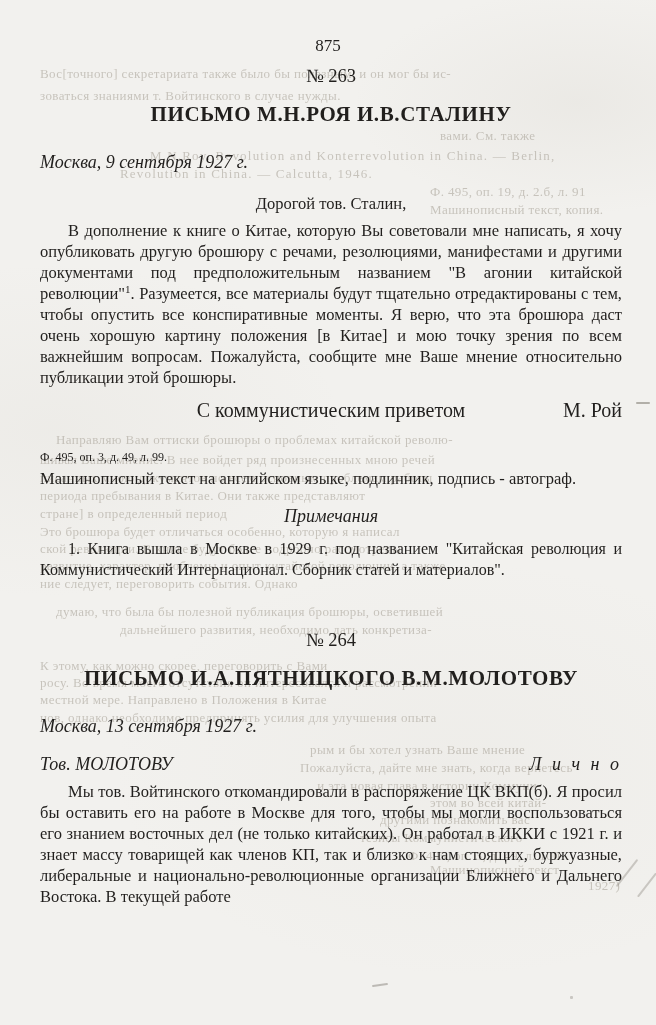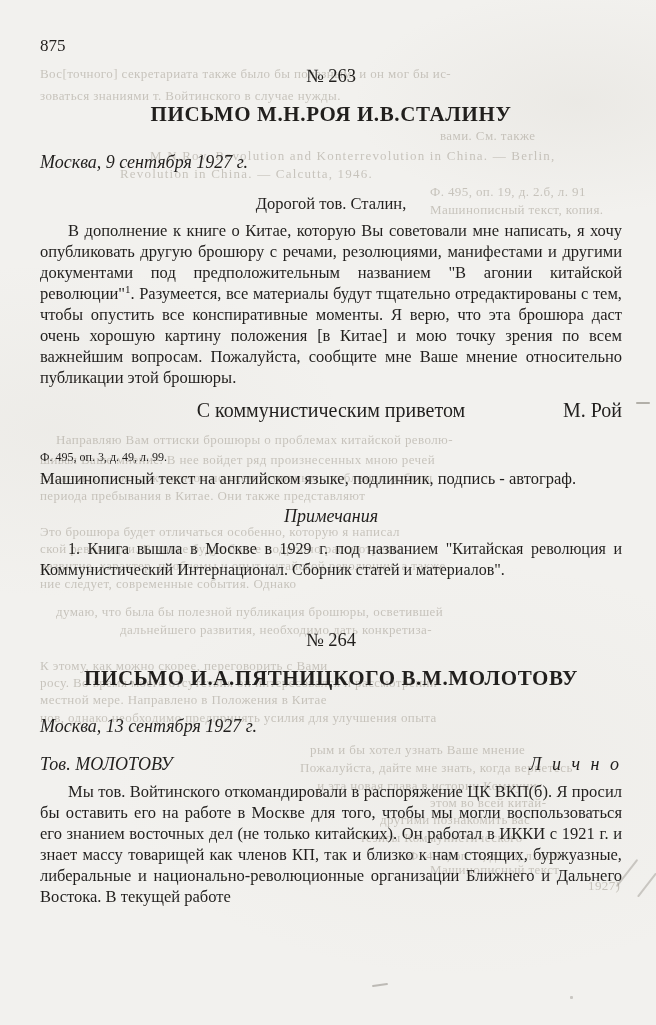--- a/index.html
+++ b/index.html
@@ -24,21 +24,21 @@
     font-size:13px;
     color:#a49e93;
     opacity:.55;
     filter:blur(.7px);
     letter-spacing:.4px;
   }
   .artifact{position:absolute;background:#7d786f;border-radius:1px;}
   
   .content{position:absolute;inset:0;z-index:2;padding:0 34px 0 40px;box-sizing:border-box;}
   .page-number{
-    text-align:left;
+    text-align:center;
     padding-top:36px;
     padding-right:6px;
     font-size:17px;
   }
   .doc-number{
     text-align:center;
     font-size:18.5px;
     margin:10px 0 0 0;
   }
   .doc-title{
@@ -119,24 +119,25 @@
       <div class="bleed-line" style="top: 88px; left: 40px;">зоваться знаниями т. Войтинского в случае нужды.</div>
       <div class="bleed-line" style="top: 128px; left: 440px;">вами. См. также</div>
       <div class="bleed-line latin" style="top: 148px; left: 150px;">M.N.Roy. Revolution and Konterrevolution in China. — Berlin,</div>
       <div class="bleed-line latin" style="top: 166px; left: 120px;">Revolution in China. — Calcutta, 1946.</div>
       <div class="bleed-line" style="top: 184px; left: 430px;">Ф. 495, оп. 19, д. 2.б, л. 91</div>
       <div class="bleed-line" style="top: 202px; left: 430px;">Машинописный текст, копия.</div>
       <div class="bleed-line" style="top: 432px; left: 56px;">Направляю Вам оттиски брошюры о проблемах китайской револю-</div>
       <div class="bleed-line" style="top: 452px; left: 40px;">шивал Ваше мнение. В нее войдет ряд произнесенных мною речей</div>
       <div class="bleed-line" style="top: 470px; left: 40px;">писанных мною документов по всем основным проблемам работы</div>
       <div class="bleed-line" style="top: 488px; left: 40px;">периода пребывания в Китае. Они также представляют</div>
+      <div class="bleed-line" style="top: 506px; left: 40px;">стране] в определенный период</div>
       <div class="bleed-line" style="top: 524px; left: 40px;">Это брошюра будет отличаться особенно, которую я написал</div>
       <div class="bleed-line" style="top: 541px; left: 40px;">ской революции. В книге будут более подробно рассмотрены</div>
       <div class="bleed-line" style="top: 558px; left: 40px;">развитие, характер, проблемы и опыт китайской революции, а также</div>
-      <div class="bleed-line" style="top: 576px; left: 40px;">ние следует, современные события. Однако</div>
+      <div class="bleed-line" style="top: 576px; left: 40px;">ние следует, переговорить события. Однако</div>
       <div class="bleed-line" style="top: 604px; left: 56px;">думаю, что была бы полезной публикация брошюры, осветившей</div>
       <div class="bleed-line" style="top: 658px; left: 40px;">К этому, как можно скорее, переговорить с Вами</div>
       <div class="bleed-line" style="top: 622px; left: 120px;">дальнейшего развития, необходимо дать конкретиза-</div>
       <div class="bleed-line" style="top: 675px; left: 40px;">росу. Во время моего отсутствия он интересовался и рассмотрении</div>
       <div class="bleed-line" style="top: 692px; left: 40px;">местной мере. Направлено в Положения в Китае</div>
       <div class="bleed-line" style="top: 710px; left: 40px;">нов, однако необходимо предпринять усилия для улучшения опыта</div>
       <div class="bleed-line" style="top: 742px; left: 310px;">рым и бы хотел узнать Ваше мнение</div>
       <div class="bleed-line" style="top: 760px; left: 300px;">Пожалуйста, дайте мне знать, когда вернетесь</div>
       <div class="bleed-line" style="top: 778px; left: 310px;">, и эта новая глава в истории Коммуни-</div>
       <div class="bleed-line" style="top: 795px; left: 430px;">этом во всей китай-</div>

